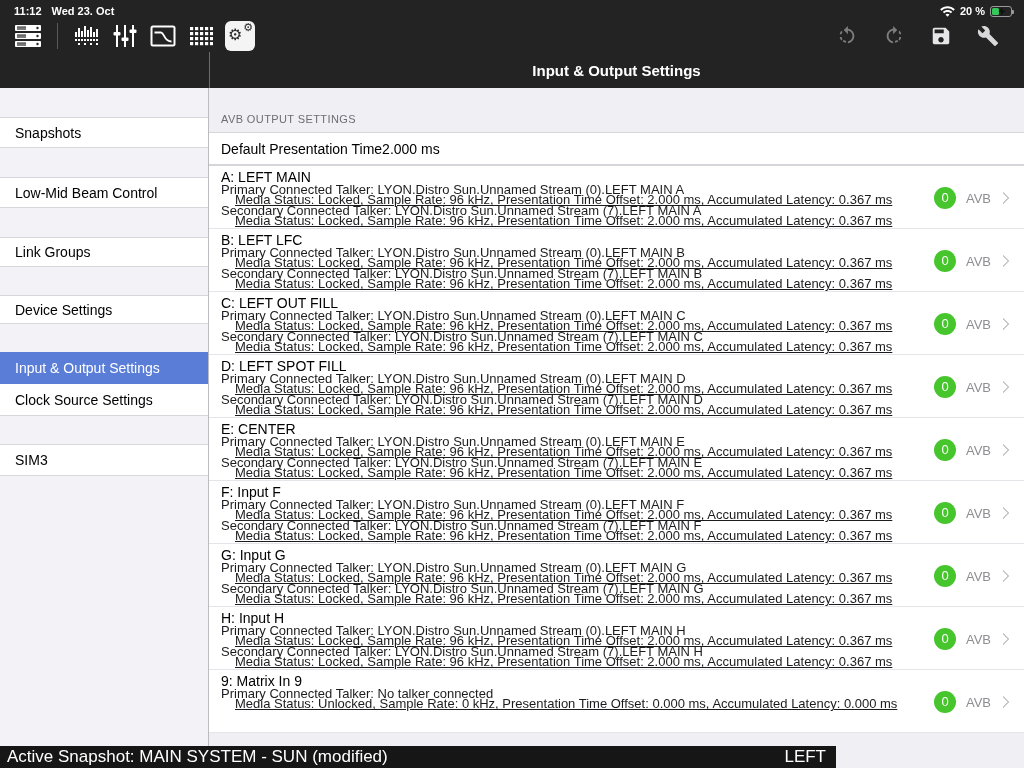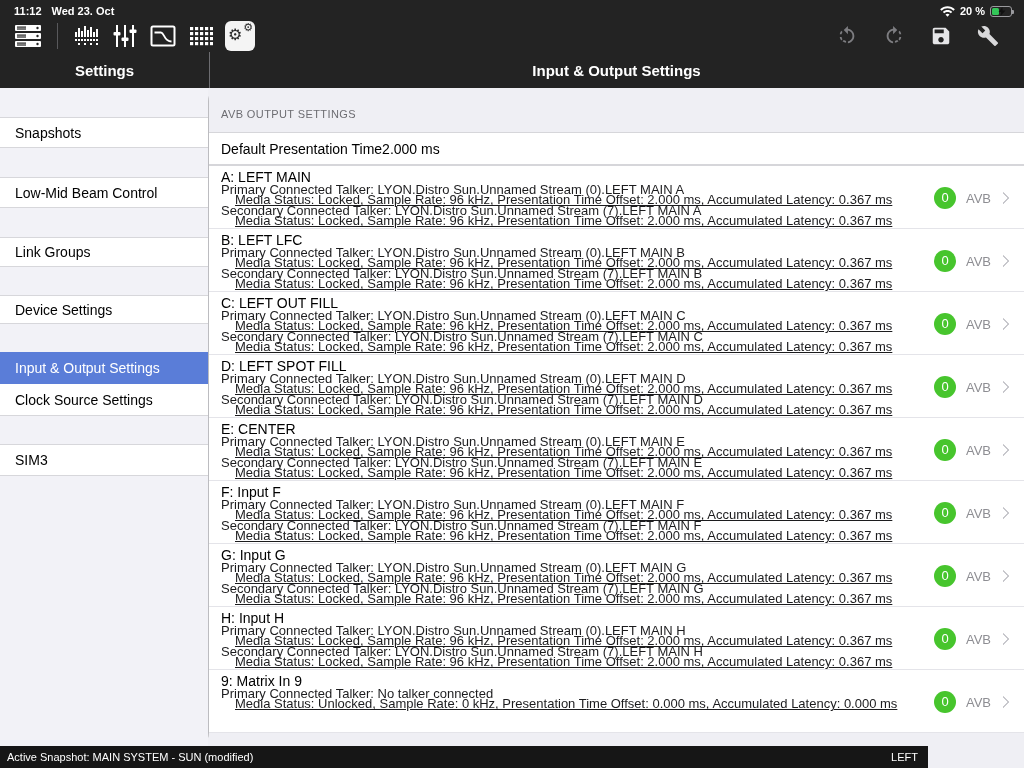--- a/index.html
+++ b/index.html
@@ -28,45 +28,45 @@
   .gears { position:relative; width:24px; height:24px; color:#2b2b2b; }
   .gears .g1 { position:absolute; left:0px; top:3px; font-size:16px; line-height:16px; }
   .gears .g2 { position:absolute; right:-1px; top:-2px; font-size:11px; line-height:11px; }
 
   .titles-row { position:absolute; top:52px; left:0; right:0; height:36px; }
   .title-left { position:absolute; left:0; top:0; width:209px; height:36px; display:flex; align-items:center; justify-content:center; color:#fff; font-size:15px; font-weight:700; }
   .title-right { position:absolute; left:209px; top:0; right:0; height:36px; display:flex; align-items:center; justify-content:center; color:#fff; font-size:15px; font-weight:700; }
   .title-divider { position:absolute; left:209px; top:0; width:1px; height:36px; background:#6c6c70; }
 
   
-  .sidebar { position:absolute; top:88px; left:0; width:209px; height:658px; background:#f2f2f7; border-right:1px solid #bcbcc0; display:flex; flex-direction:column;border-radius:13px; }
+  .sidebar { position:absolute; top:88px; left:0; width:209px; height:658px; background:#f2f2f7; border-right:1px solid #bcbcc0; display:flex; flex-direction:column; }
   .sp { background:#f2f2f7; }
   .s-item { background:#fff; border-top:1px solid #d7d7db; border-bottom:1px solid #d7d7db; display:flex; align-items:center; padding-left:15px; font-size:14px; color:#000; }
   .s-item + .s-item { border-top:none; }
   .s-item.selected { background:#5a7dd8; color:#fff; border-color:#5a7dd8; }
   .s-fill { flex:1; background:#f2f2f7; }
 
   
   .content { position:absolute; top:88px; left:209px; width:815px; height:658px; background:#efeff4; overflow:hidden; }
-  .sec-header { display:flex; align-items:flex-end; padding:0 0 12px 12px; font-size:11px; color:#6d6d72; letter-spacing:0.4px; }
+  .sec-header { display:flex; align-items:flex-end; padding:0 0 7px 12px; font-size:11px; color:#6d6d72; letter-spacing:0.4px; }
   .sec-header.h1 { height:44px; }
   .sec-header.h2 { height:40px; }
   .kv-row { height:33px; background:#fff; border-top:1px solid #d6d6da; border-bottom:1px solid #d6d6da; display:flex; align-items:center; justify-content:flex-start; padding:0 13px 0 12px; font-size:14px; color:#000; }
   .ch-list { border-top:1px solid #d6d6da; }
   .ch-row { position:relative; height:63px; background:#fff; border-bottom:1px solid #e4e4e9; padding:3px 120px 0 12px; }
   .ch-title { font-size:14px; line-height:16px; color:#000; }
   .ch-line { font-size:13px; line-height:10.4px; color:#1c1c1e; white-space:nowrap; }
   .ch-line.indent { padding-left:14px;text-decoration:underline; }
   .ch-controls { position:absolute; top:0; right:0; height:63px; width:110px; }
   .badge { position:absolute; top:50%; right:68px; transform:translateY(-50%); width:22px; height:22px; border-radius:50%; background:#47c52d; color:#fff; font-size:13px; display:flex; align-items:center; justify-content:center; }
   .ch-type { position:absolute; top:50%; right:33px; transform:translateY(-50%); font-size:13px; color:#8e8e93; }
   .chevron { position:absolute; top:50%; right:16px; width:9px; height:9px; border-top:2px solid #c7c7cc; border-right:2px solid #c7c7cc; transform:translateY(-50%) rotate(45deg); border-radius:1px; }
 
   
-  .footer { position:absolute; left:0; bottom:0; width:928px; height:22px; background:#161616; display:flex; align-items:center; justify-content:space-between; padding:0 10px 0 7px; color:#fff; font-size:11px; z-index:5; }
+  .footer { position:absolute; left:0; bottom:0; width:836px; height:22px; background:#161616; display:flex; align-items:center; justify-content:space-between; padding:0 10px 0 7px; color:#fff; font-size:17px; z-index:5; }
 </style>
 </head>
 <body>
 
 <div class="screen">
 
   <div class="top-bar">
     <div class="status-row">
       <div class="status-left">
         <span>11:12</span>
@@ -208,21 +208,20 @@
         </div>
         <div class="tb-btn">
           <svg width="22" height="22" viewBox="0 0 24 24">
             <path fill="#d8d8da" d="M22.7 19l-9.1-9.1c.9-2.3.4-5-1.5-6.9-2-2-5-2.4-7.4-1.3L9 6 6 9 1.6 4.7C.4 7.1.9 10.1 2.9 12.1c1.9 1.9 4.6 2.4 6.9 1.5l9.1 9.1c.4.4 1 .4 1.4 0l2.3-2.3c.5-.4.5-1.1.1-1.4z"></path>
           </svg>
         </div>
       </div>
     </div>
 
     <div class="titles-row">
-      <div class="title-left">Settings</div>
       <div class="title-divider"></div>
       <div class="title-right">Input &amp; Output Settings</div>
     </div>
   </div>
 
   <div class="sidebar">
     <div class="sp" style="height:29px"></div>
     <div class="s-item" style="height:31px">
         <span>Snapshots</span>
       </div>

